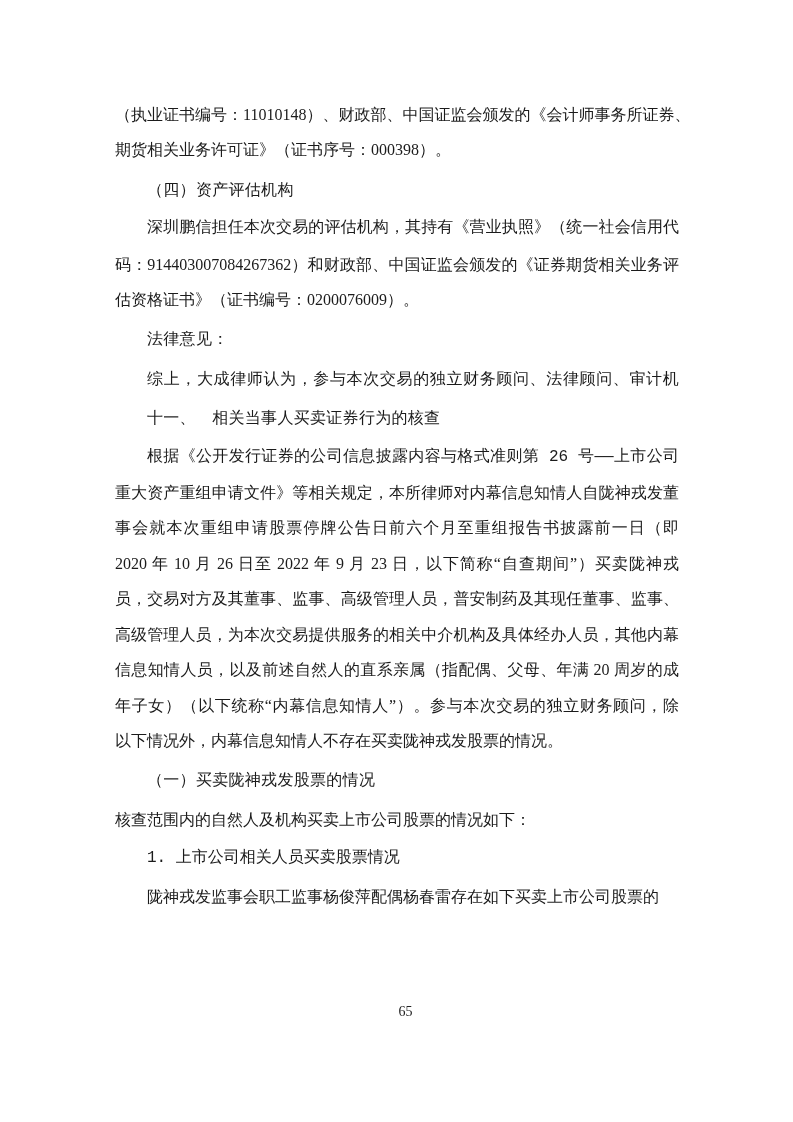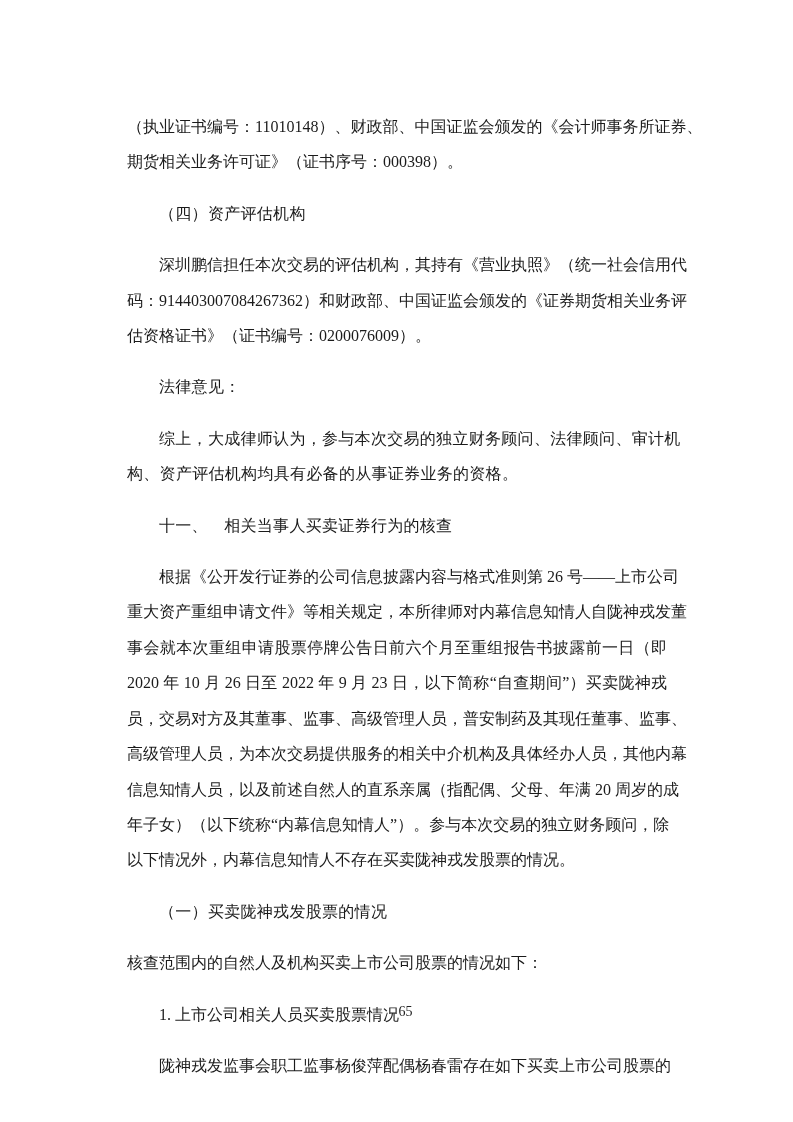--- a/index.html
+++ b/index.html
@@ -18,35 +18,36 @@
   }
   .content {
     position: absolute;
     left: 111px;
     top: 93px;
     width: 572px;
     font-size: 16px;
     line-height: 35.4px;
   }
   .content p {
-    margin: 16px;
+    margin: 4px;
     padding: 0;
   }
   .line {
     display: block;
     white-space: nowrap;
     text-align: justify;
     text-align-last: justify;
   }
   .line.last {
     text-align: center;
     text-align-last: left;
   }
   .line.indent {
     text-indent: 2em;
+    font-family: Liberation Mono, monospace;
   }
   .bold .line {
     font-weight: 400;
     font-family: "Liberation Sans", "DejaVu Sans", sans-serif;
     letter-spacing: 0.3px;
   }
   .footer {
     position: absolute;
     top: 1004px;
     left: 0;
@@ -78,21 +79,20 @@
       <span class="line">码：914403007084267362）和财政部、中国证监会颁发的《证券期货相关业务评</span>
       <span class="line last">估资格证书》（证书编号：0200076009）。</span>
     </p>
 
     <p class="bold">
       <span class="line indent last">法律意见：</span>
     </p>
 
     <p class="bold">
       <span class="line indent">综上，大成律师认为，参与本次交易的独立财务顾问、法律顾问、审计机</span>
-      <span class="line last">构、资产评估机构均具有必备的从事证券业务的资格。</span>
     </p>
 
     <p class="bold">
       <span class="line indent last">十一、　相关当事人买卖证券行为的核查</span>
     </p>
 
     <p>
       <span class="line indent">根据《公开发行证券的公司信息披露内容与格式准则第 26 号——上市公司</span>
       <span class="line">重大资产重组申请文件》等相关规定，本所律师对内幕信息知情人自陇神戎发董</span>
       <span class="line">事会就本次重组申请股票停牌公告日前六个月至重组报告书披露前一日（即</span>

